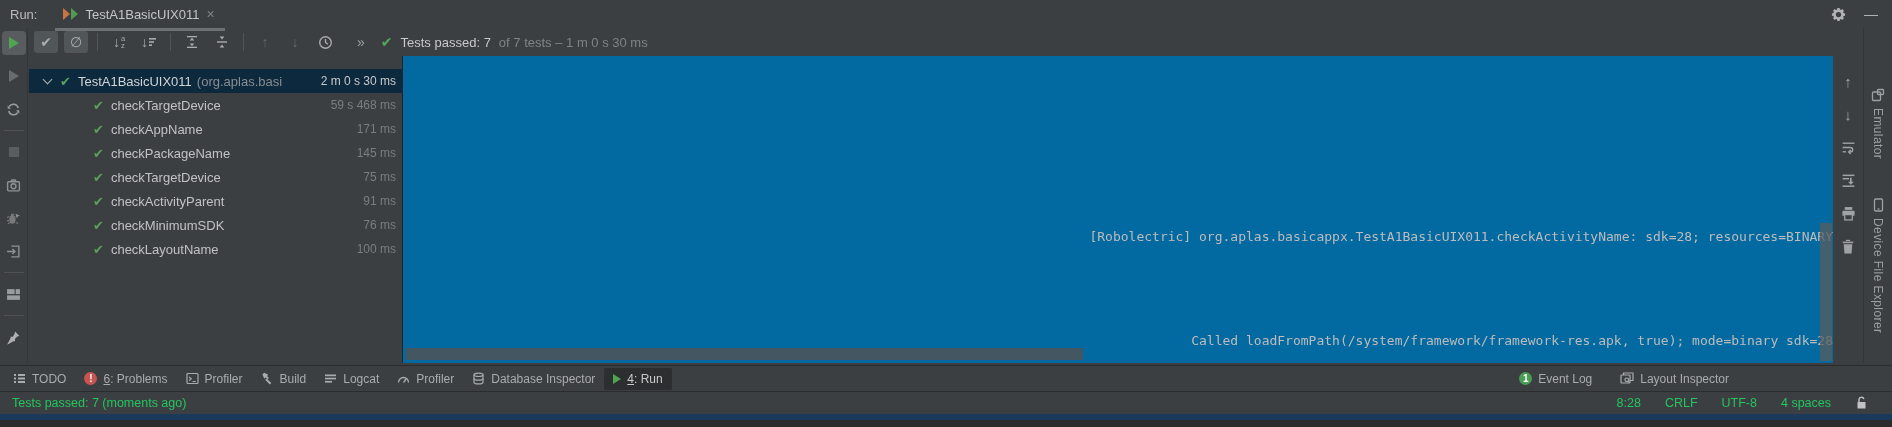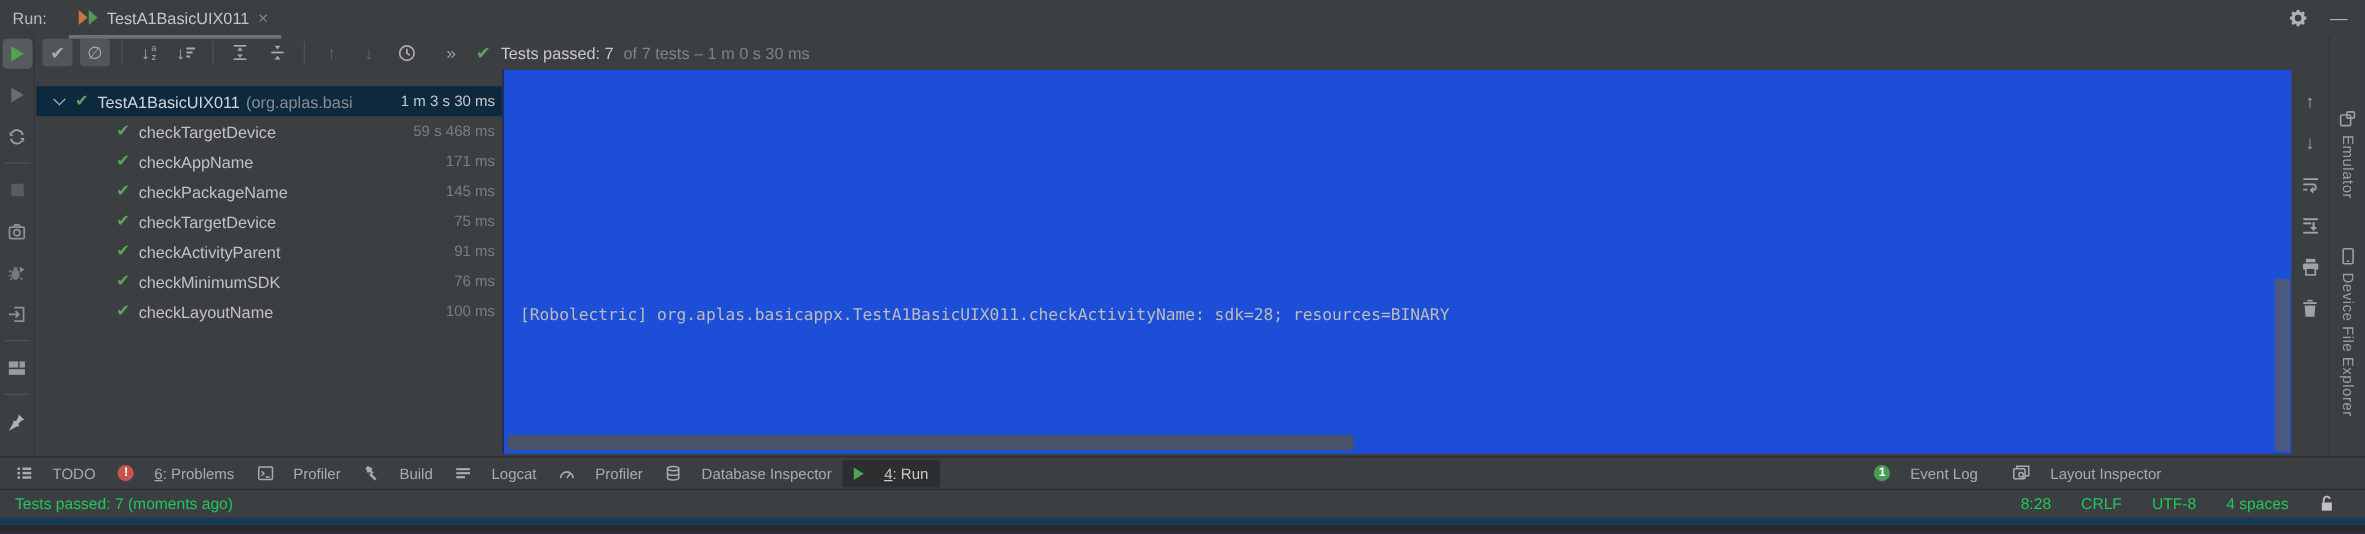--- a/index.html
+++ b/index.html
@@ -72,24 +72,24 @@
   .chevron { width:7px; height:7px; border-right:1.6px solid #aeb0b2; border-bottom:1.6px solid #aeb0b2; transform:rotate(45deg); margin:0 9px 3px 15px; }
   .tree-check { color:#5ba35b; font-weight:bold; font-size:13px; margin-right:7px; }
   .tree-row.child { padding-left:64px; }
   .t-name { color:#c0c2c4; white-space:nowrap; }
   .t-name.root { color:#d2d4d6; }
   .t-pkg { color:#8a8d8f; margin-left:5px; white-space:nowrap; }
 
   
   .console {
     position:absolute; left:402px; top:56px; right:59px; bottom:57px;
-    background:#1d4ed8; border-left:1px solid #232526;
+    background:#0369a1; border-left:1px solid #232526;
     font-family:"DejaVu Sans Mono","Liberation Mono",monospace;
     font-size:13px; line-height:26px; color:#bcbcbc;
-    padding:28px 0 0 13px; white-space:pre; overflow:hidden;
+    padding:12px 0 0 13px; white-space:pre; overflow:hidden;text-align:right;
   }
   .console-line { height:26px; }
   .vscroll { position:absolute; right:1px; top:167px; width:12px; height:138px; background:#5a5d5f; opacity:.75; cursor:pointer; }
   .hscroll { position:absolute; left:3px; bottom:3px; width:677px; height:12px; background:#505456; opacity:.85; cursor:pointer; }
 
   
   .console-toolbar {
     position:absolute; right:29px; top:56px; width:30px; bottom:57px;
     display:flex; flex-direction:column; align-items:center; padding-top:14px; gap:11px;
   }
@@ -100,21 +100,21 @@
   .v-tool { position:absolute; left:0; width:100%; display:flex; flex-direction:column; align-items:center; gap:6px; cursor:pointer; color:#9da0a2; font-size:12px; }
   .v-tool .v-label { writing-mode:vertical-rl; white-space:nowrap; letter-spacing:.4px; }
   .v-emulator { top:60px; }
   .v-dfe { top:170px; }
 
   
   .bottom-bar {
     position:absolute; left:0; right:0; bottom:29px; height:26px;
     border-top:1px solid #2a2c2d; display:flex; align-items:center; padding:0 4px; font-size:12px; color:#a9acae;
   }
-  .bb-item { display:flex; align-items:center; gap:16px; padding:4px 9px; cursor:pointer; white-space:nowrap; border-radius:2px; }
+  .bb-item { display:flex; align-items:center; gap:6px; padding:4px 9px; cursor:pointer; white-space:nowrap; border-radius:2px; }
   .bb-item.selected { background:#2c2e30; color:#c9cbcc; }
   .badge-red, .badge-green {
     width:13px; height:13px; border-radius:50%; color:#fff; font-size:10px; font-weight:bold;
     display:flex; align-items:center; justify-content:center;
   }
   .badge-red { background:#c75450; }
   .badge-green { background:#499c54; }
   .u { text-decoration:underline; }
   .bb-right { margin-left:auto; display:flex; align-items:center; gap:10px; margin-right:150px; }
   .mini-play { width:0; height:0; border-top:5px solid transparent; border-bottom:5px solid transparent; border-left:8px solid #4fa554; }
@@ -263,21 +263,21 @@
         </svg>
     </span>
   </div>
 
   <div class="tree">
     <div class="tree-row selected">
       <span class="chevron"></span>
       <span class="tree-check">✔</span>
       <span class="t-name root">TestA1BasicUIX011</span>
       <span class="t-pkg">(org.aplas.basi</span>
-      <span class="dur">1 m 3 s 30 ms</span>
+      <span class="dur">2 m 0 s 30 ms</span>
     </div>
     <div>
 
         <div class="tree-row child">
           <span class="tree-check">✔</span>
           <span class="t-name">checkTargetDevice</span>
           <span class="dur">59 s 468 ms</span>
         </div>
 
         <div class="tree-row child">
@@ -317,20 +317,21 @@
         </div>
       </div>
   </div>
 
   <div class="console">
     <div>
       
     
         <div class="console-line">[Robolectric] org.aplas.basicappx.TestA1BasicUIX011.checkActivityName: sdk=28; resources=BINARY</div>
       
+        <div class="console-line">Called loadFromPath(/system/framework/framework-res.apk, true); mode=binary sdk=28</div>
       
         
       
         
       
         
       
         
       
         

